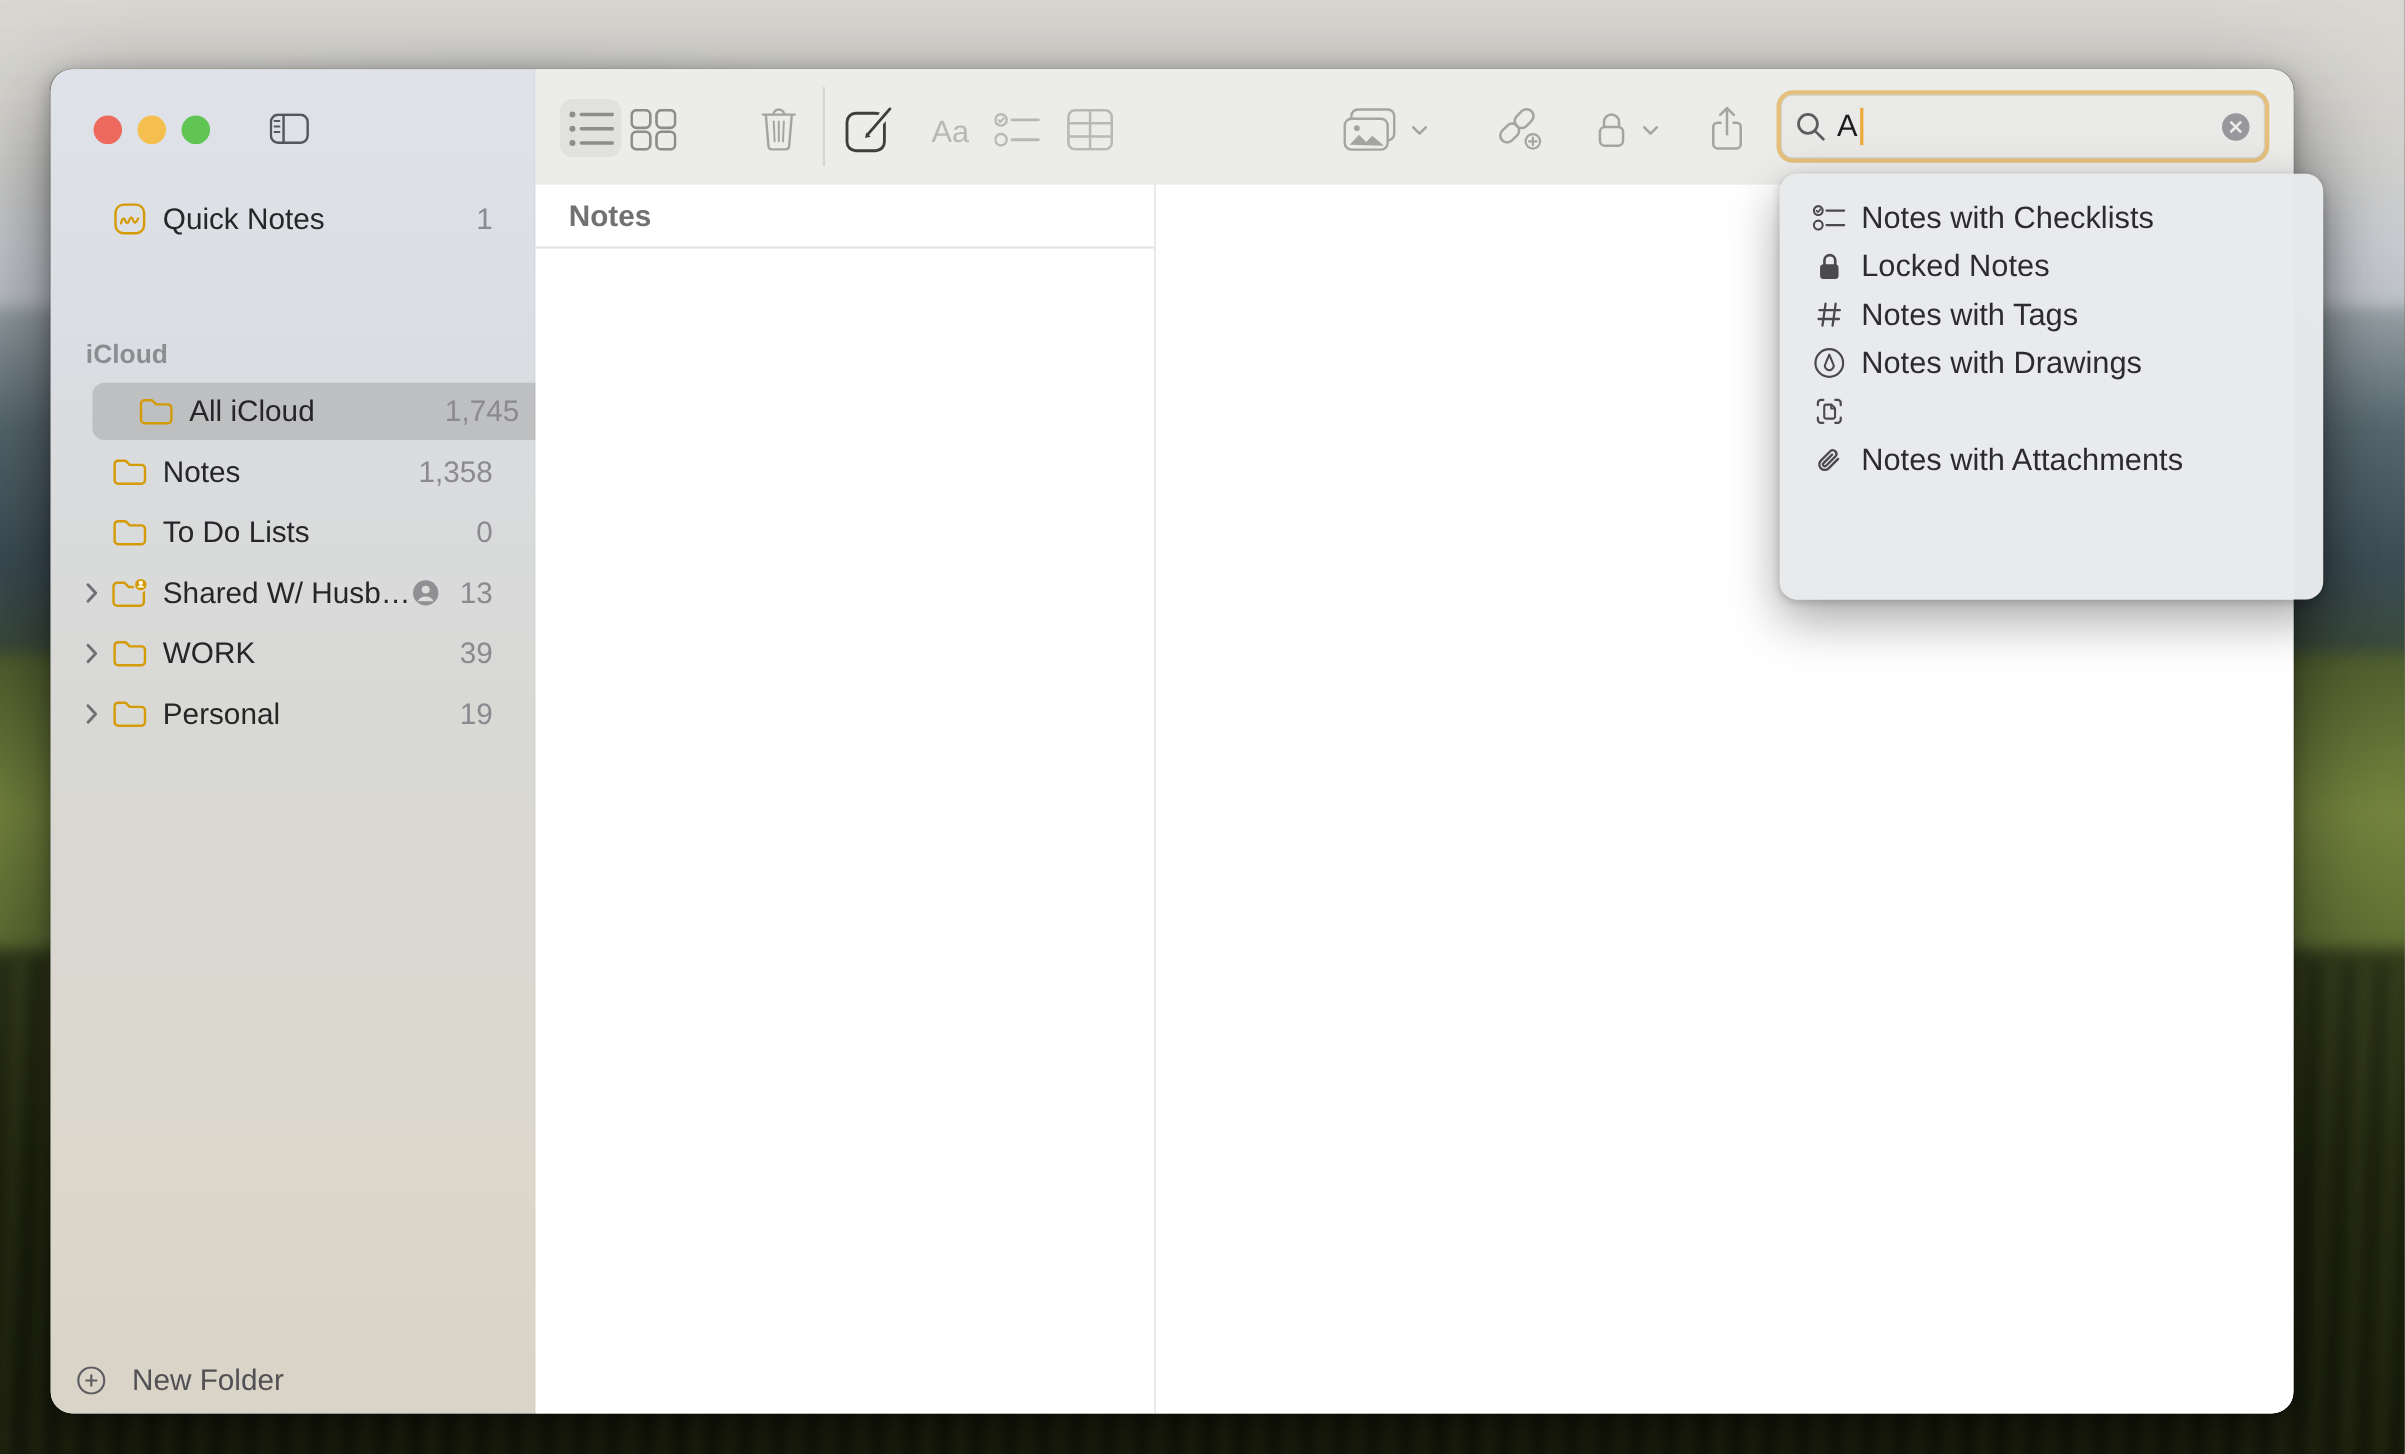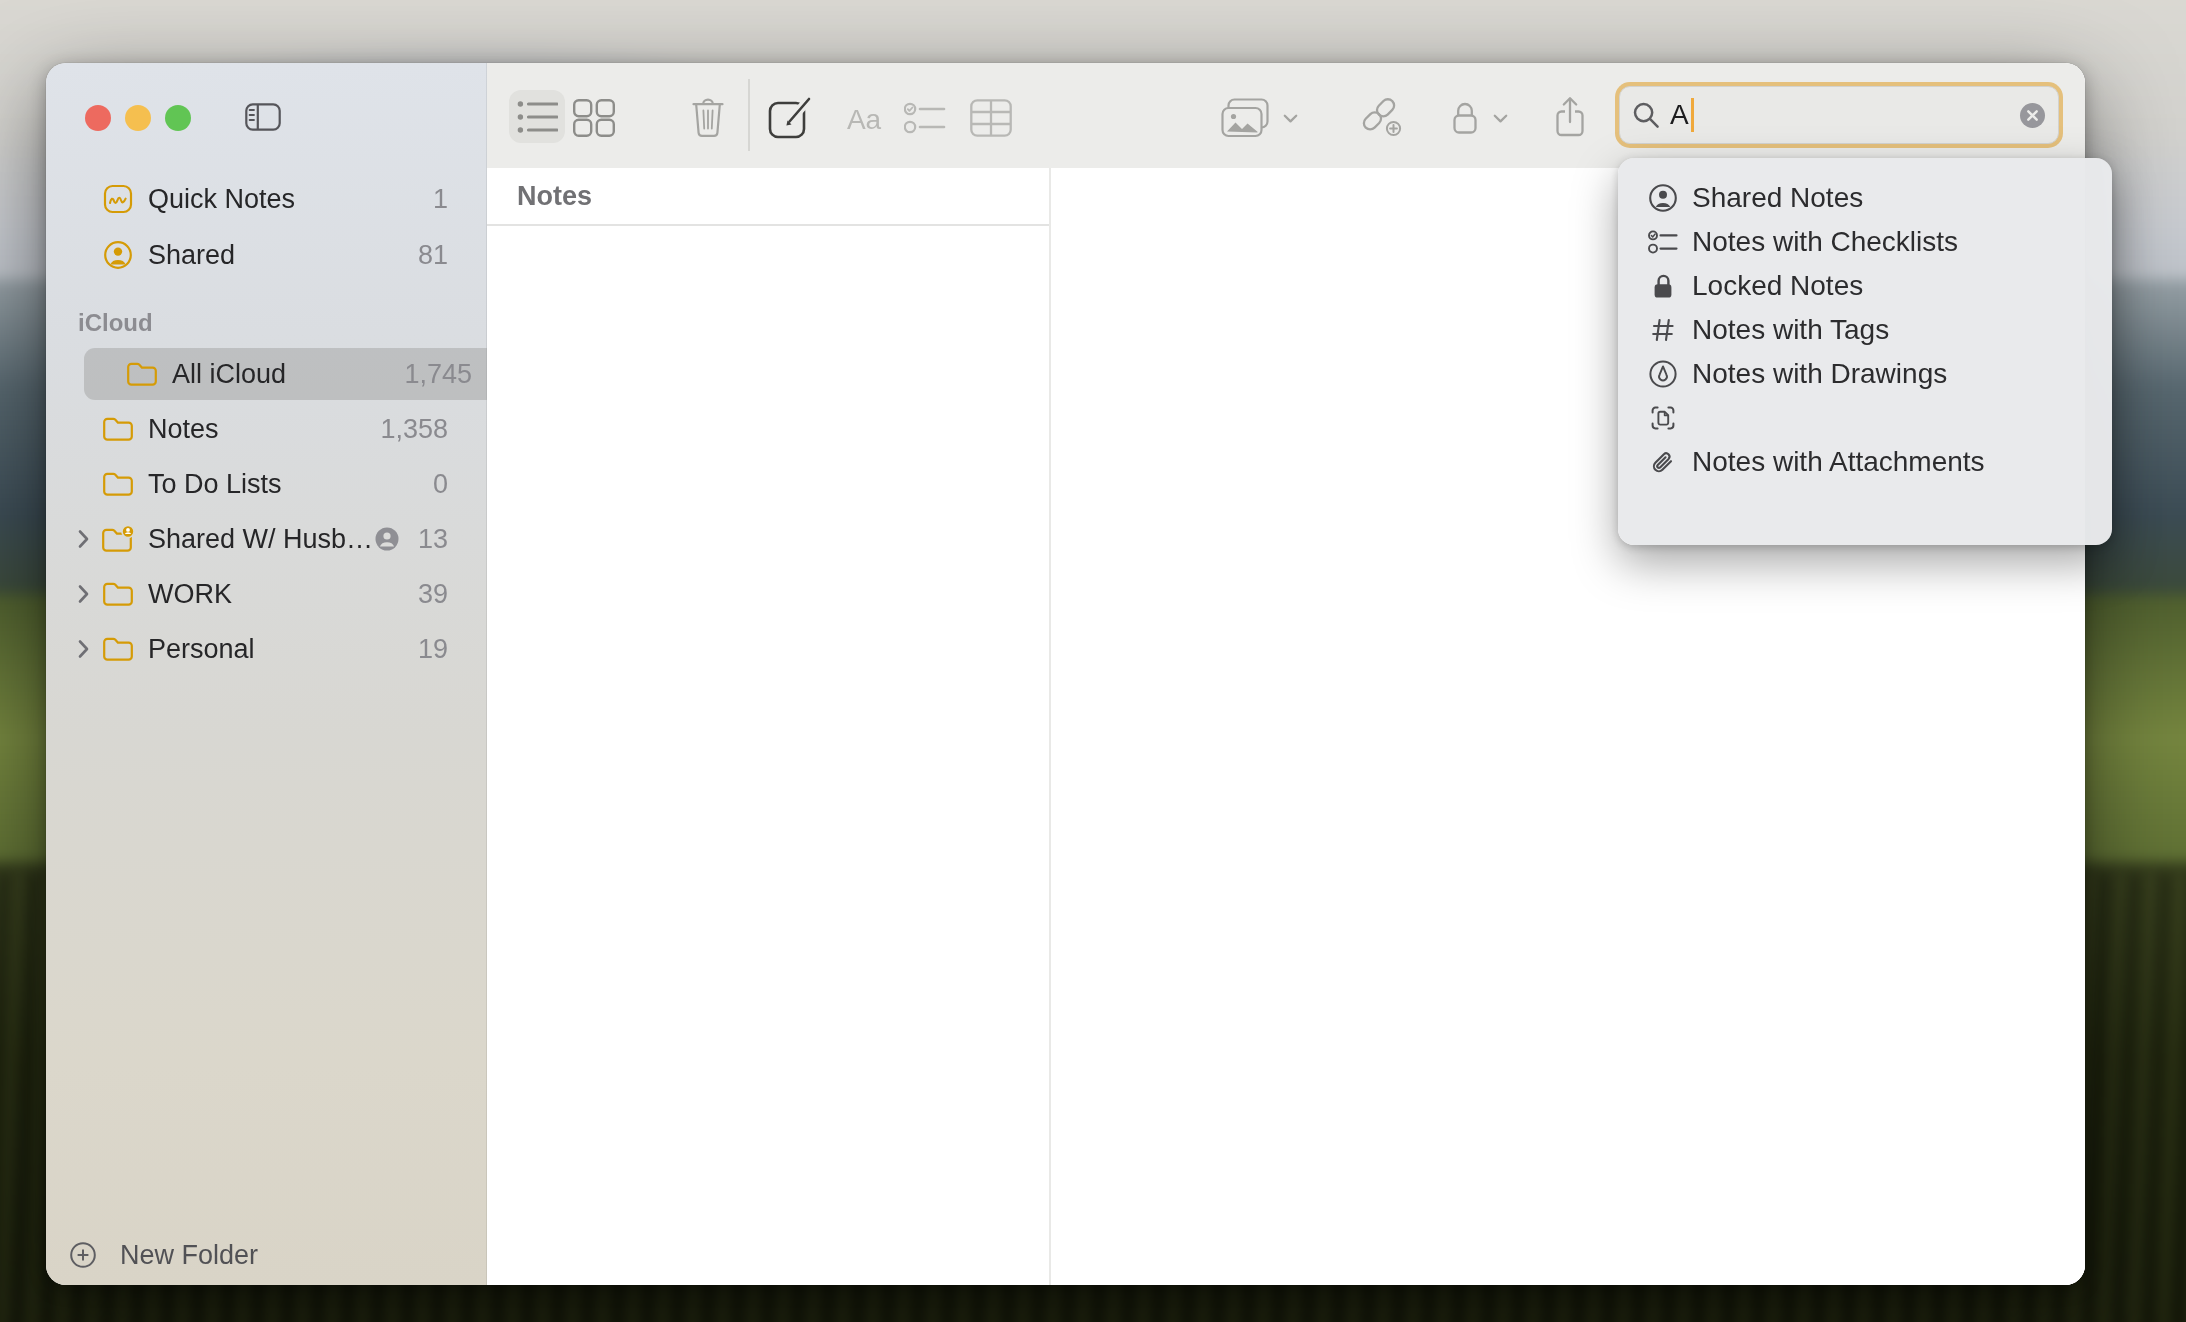--- a/index.html
+++ b/index.html
@@ -118,32 +118,20 @@
       <span class="ficon">
         <svg width="30" height="30" viewBox="0 0 30 30" fill="none" stroke="currentColor">
           <rect x="2" y="2" width="26" height="26" rx="7.5" stroke-width="2.2"></rect>
           <path d="M7 19 C8 14, 9.8 13.6, 10.8 16.6 C11.8 19.6, 13.2 19.8, 14.4 16.4 C15.6 13, 17 13, 18 16.2 C19 19.4, 20.6 19.2, 22.6 14.6" stroke-width="2.1" stroke-linecap="round"></path>
         </svg>
       </span>
       <span class="slabel">Quick Notes</span>
       <span class="scount">1</span>
     </div>
 
-    <div class="srow" style="top:166px">
-      <span class="chev"></span>
-      <span class="ficon">
-        <svg width="30" height="30" viewBox="0 0 30 30" fill="none" stroke="currentColor">
-          <circle cx="15" cy="15" r="12.8" stroke-width="2.2"></circle>
-          <circle cx="15" cy="11.6" r="4.2" fill="currentColor" stroke="none"></circle>
-          <path d="M7.4 24.4 a8 6.4 0 0 1 15.2 0 z" fill="currentColor" stroke="none"></path>
-        </svg>
-      </span>
-      <span class="slabel">Shared</span>
-      <span class="scount">81</span>
-    </div>
 
     <div class="sheader">iCloud</div>
 
     <div class="srow selected" style="top:285px">
       <span class="chev"></span>
       <span class="ficon">
         <svg width="32" height="27" viewBox="0 0 32 27" fill="none" stroke="currentColor">
           <path d="M2.2 8.6 V20.5 a3.2 3.2 0 0 0 3.2 3.2 h21.2 a3.2 3.2 0 0 0 3.2 -3.2 V9.8 a3.2 3.2 0 0 0 -3.2 -3.2 H15.9 L13.1 3.6 a2.6 2.6 0 0 0 -1.9 -0.8 H5.4 a3.2 3.2 0 0 0 -3.2 3.2 z" stroke-width="2.2"></path>
         </svg>
       </span>
@@ -370,30 +358,20 @@
         <span>Notes</span>
       </div>
     </div>
     <div class="v-div"></div>
     <div class="editor"></div>
   </div>
 </div>
 
 <div class="dropdown">
 
-  <div class="drow">
-    <span class="dicon">
-      <svg width="30" height="30" viewBox="0 0 30 30" fill="none" stroke="currentColor">
-        <circle cx="15" cy="15" r="12.8" stroke-width="2.1"></circle>
-        <circle cx="15" cy="11.8" r="4" fill="currentColor" stroke="none"></circle>
-        <path d="M7.8 24 a7.6 6 0 0 1 14.4 0 z" fill="currentColor" stroke="none"></path>
-      </svg>
-    </span>
-    <span>Shared Notes</span>
-  </div>
 
   <div class="drow">
     <span class="dicon">
       <svg width="30" height="26" viewBox="0 0 30 26" fill="none" stroke="currentColor">
         <circle cx="5" cy="6.4" r="4" stroke-width="1.9"></circle>
         <path d="M3.4 6.5 l1.3 1.4 2.4 -2.8" stroke-width="1.5" stroke-linecap="round" stroke-linejoin="round"></path>
         <path d="M12.5 6.4 H28.5" stroke-width="2.1" stroke-linecap="round"></path>
         <circle cx="5" cy="19.6" r="4" stroke-width="1.9"></circle>
         <path d="M12.5 19.6 H28.5" stroke-width="2.1" stroke-linecap="round"></path>
       </svg>

